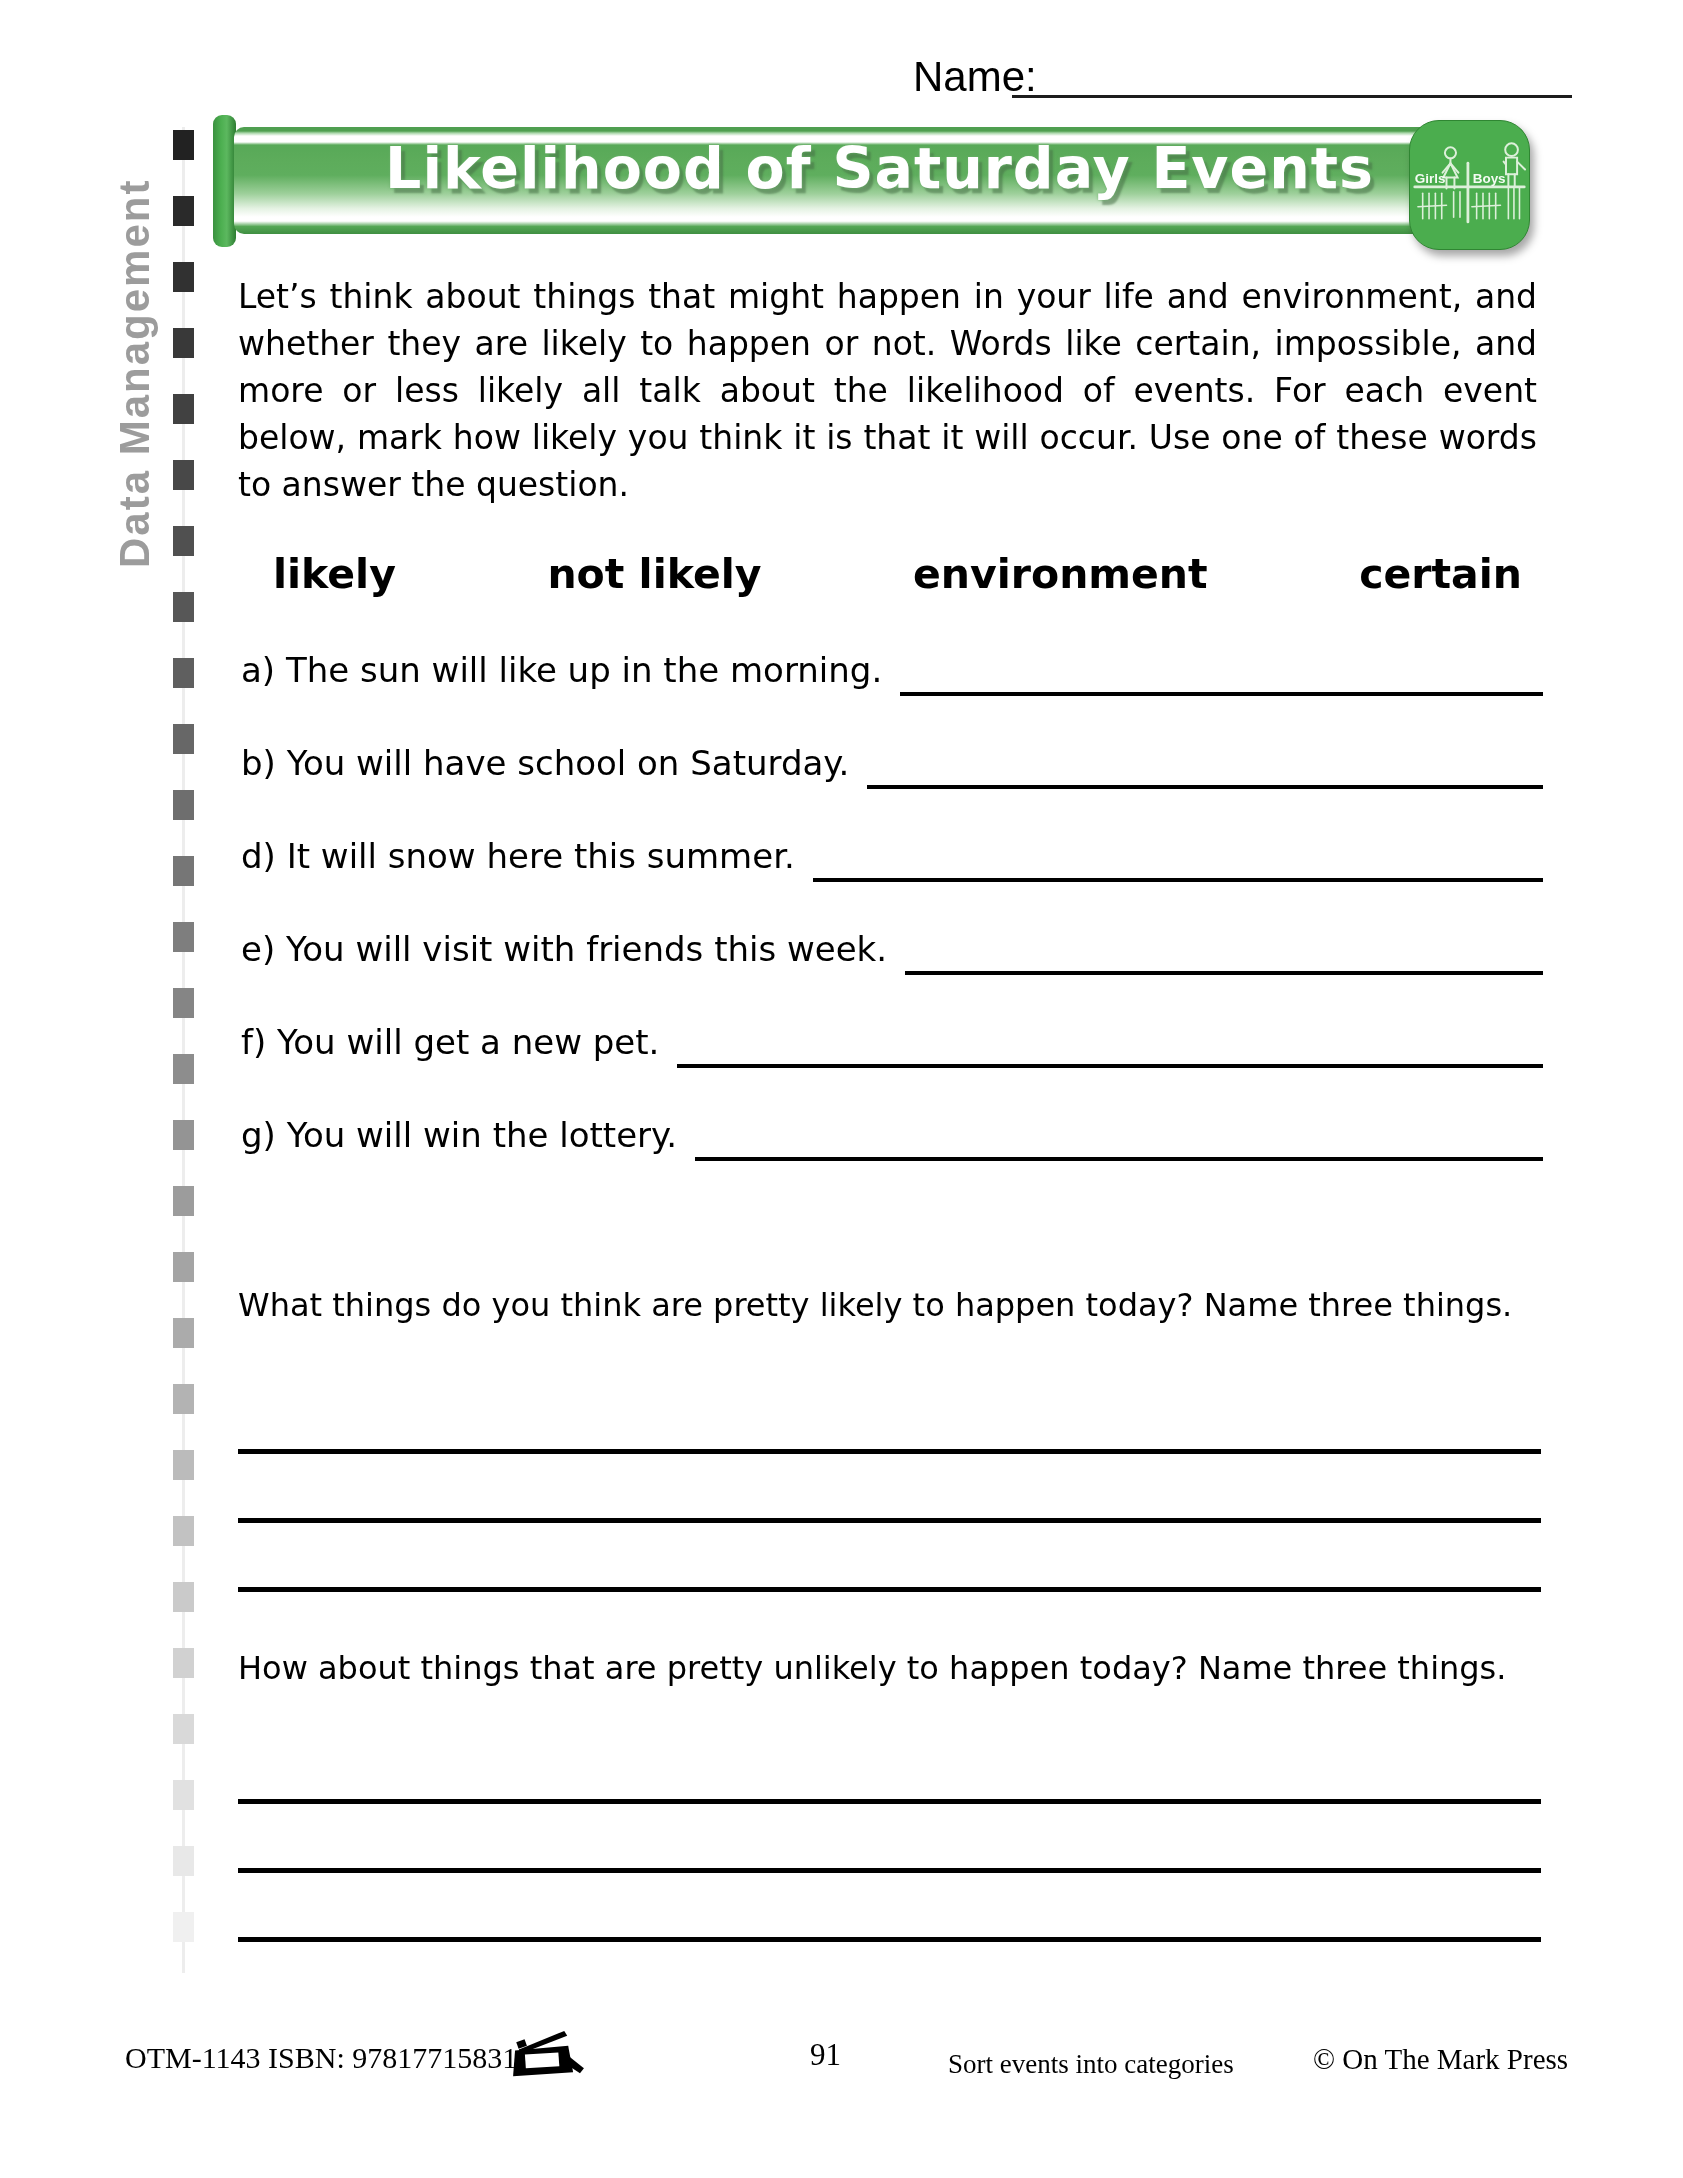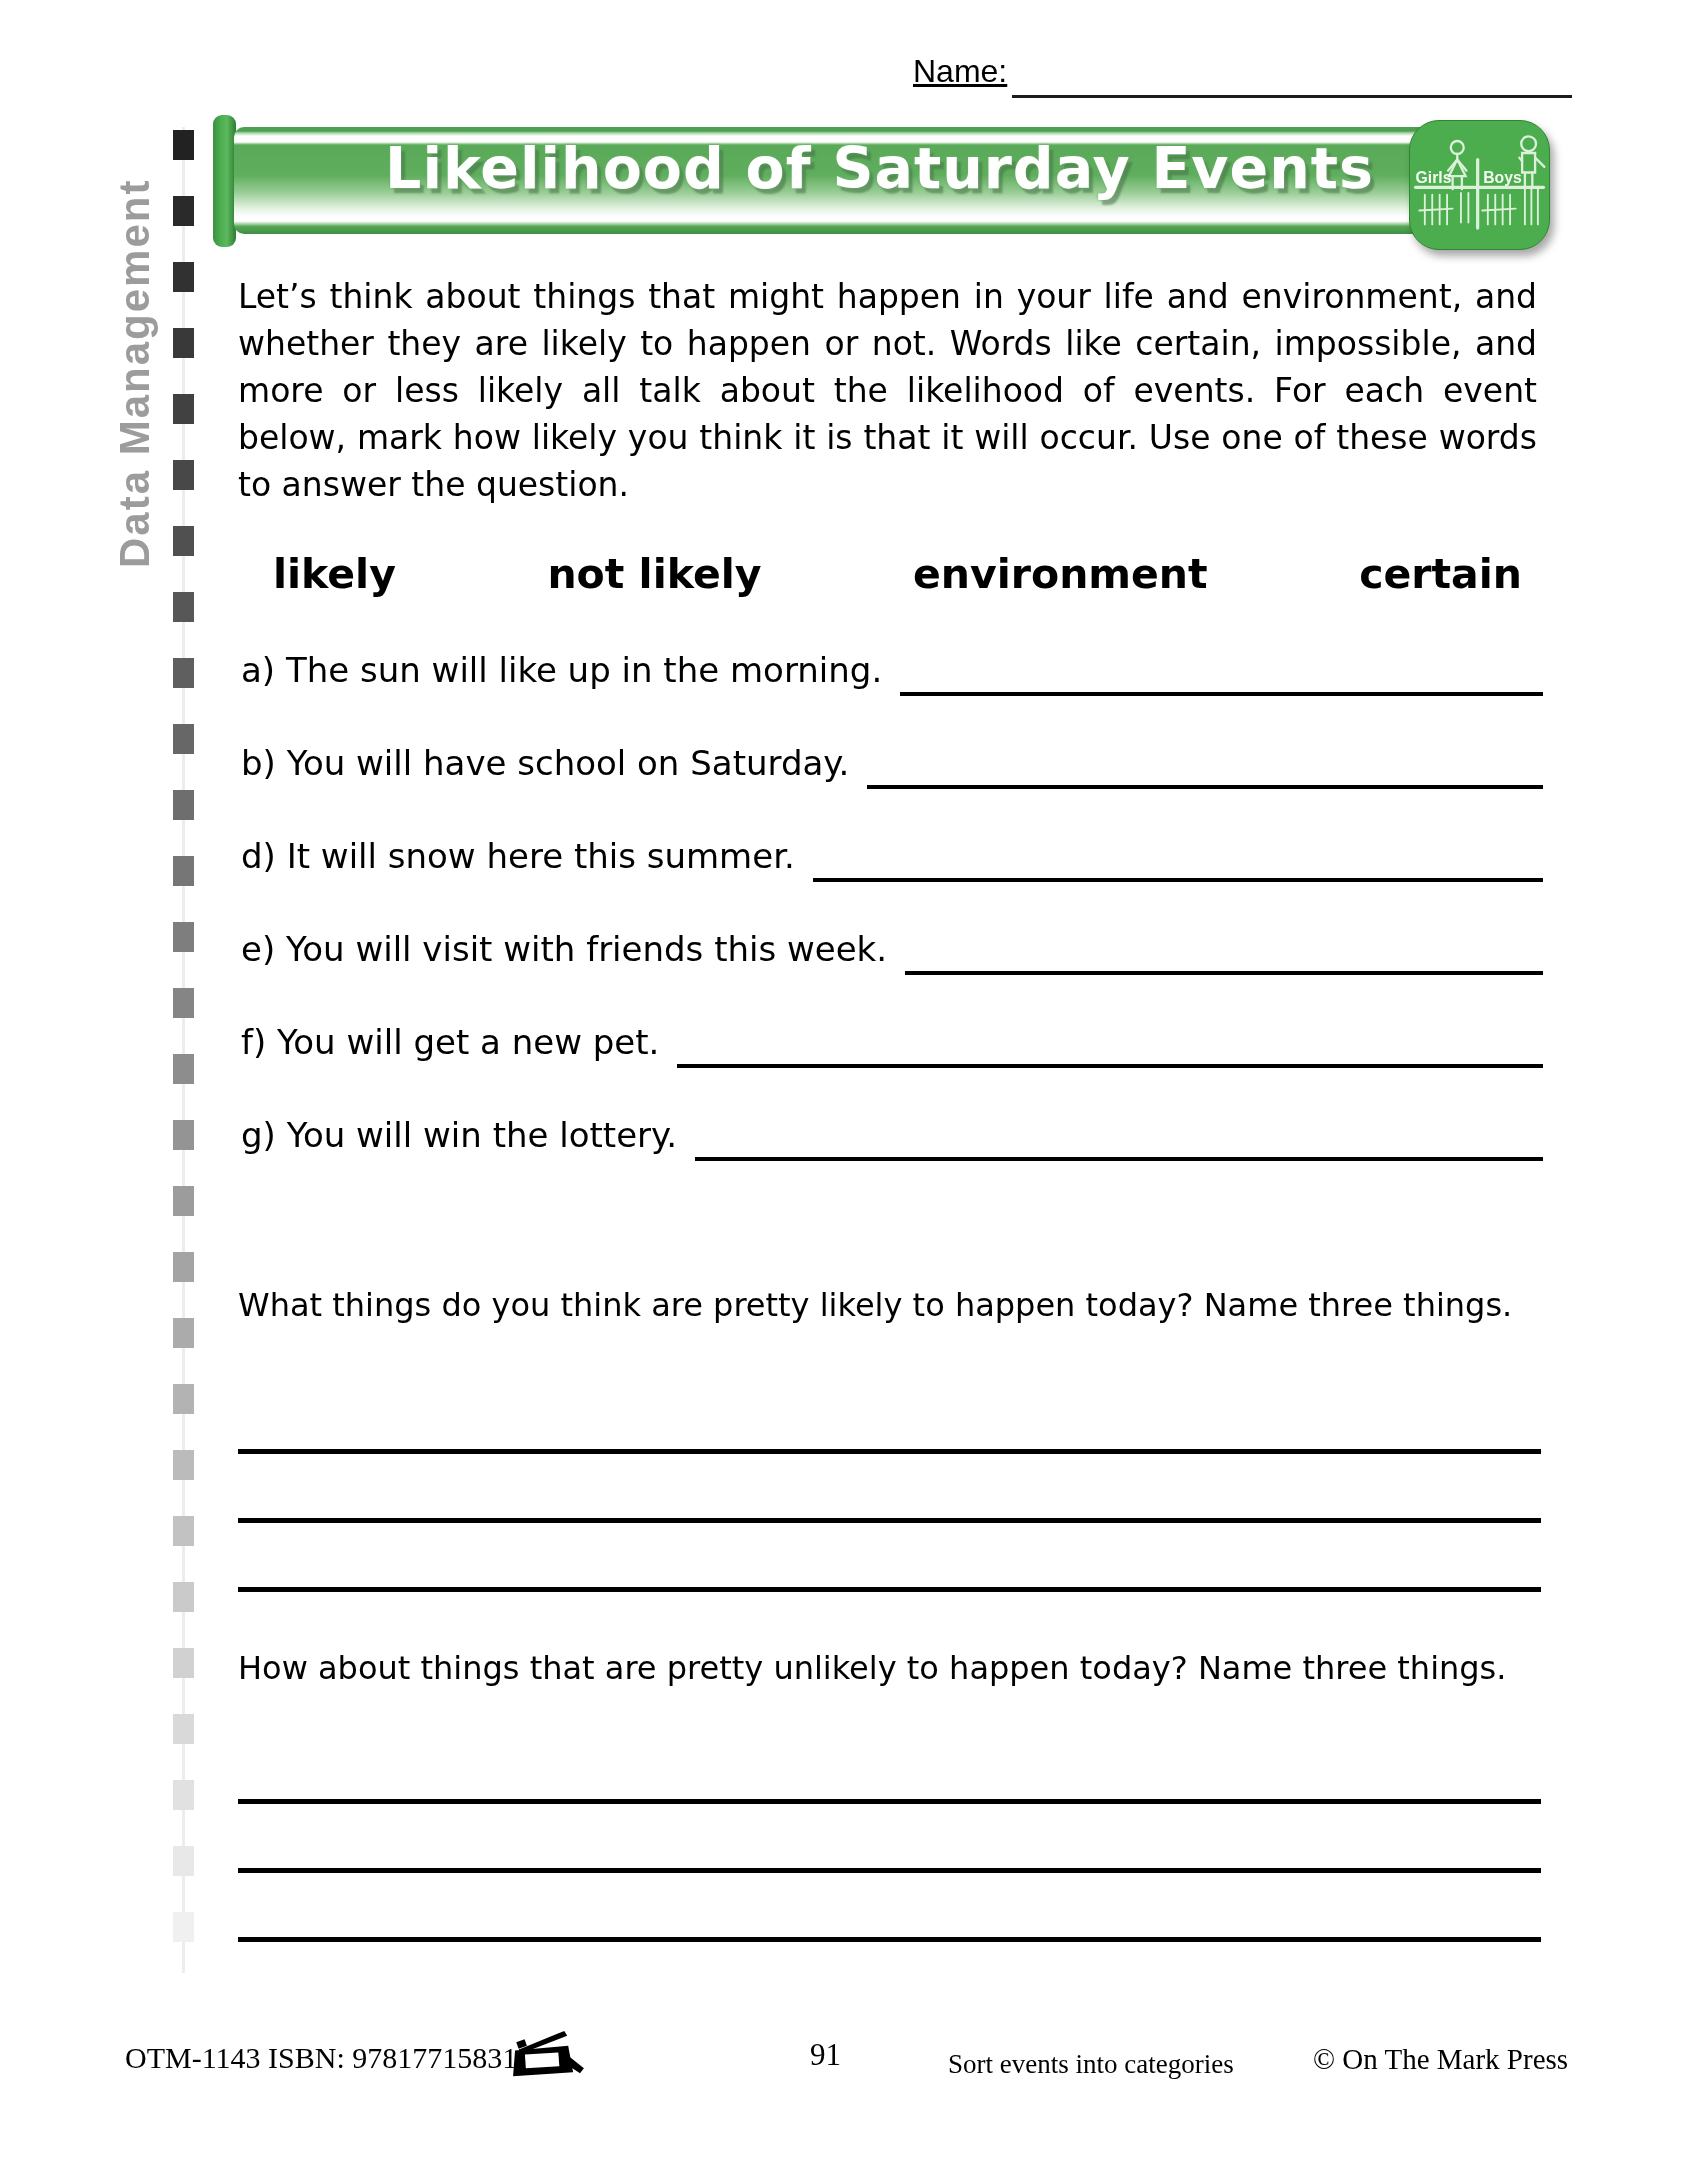--- a/index.html
+++ b/index.html
@@ -14,21 +14,21 @@
     position:absolute; left:111px; top:127px; height:441px;
     writing-mode:vertical-rl; transform:rotate(180deg);
     font-size:42px; font-weight:bold; color:#9c9c9c; letter-spacing:2px;
     font-family:"Liberation Sans", sans-serif;
   }
   #tick-line { position:absolute; left:182px; top:127px; width:3px; height:1846px; background:#ededed; }
   #ticks { position:absolute; left:173px; top:130px; }
   .tick { width:21px; height:30px; margin-bottom:36px; }
 
   
-  #name-label { position:absolute; left:913px; top:53px; font-size:32px; font-family:"Liberation Sans", sans-serif;text-decoration:underline; }
+  #name-label { position:absolute; left:913px; top:53px; font-size:42px; font-family:"Liberation Sans", sans-serif; }
   #name-line  { position:absolute; left:1012px; top:55px; width:560px; height:43px; border-bottom:3px solid #1c1c1c; }
 
   
   #banner-bar {
     position:absolute; left:213px; top:115px; width:23px; height:132px; border-radius:9px;
     background:linear-gradient(90deg,#3b9140,#4caf50 35%,#5cb85f 60%,#2e7d32);
   }
   #banner {
     position:absolute; left:234px; top:127px; width:1291px; height:107px; border-radius:10px;
     background:linear-gradient(180deg,
@@ -38,21 +38,21 @@
       #5fae5e 45%, #9ccf99 62%,
       #e4f2e2 76%, #ffffff 84%, #ffffff 88%,
       #55a755 93%, #3f8f42 100%);
   }
   #banner-title {
     position:absolute; width:100%; text-align:center; top:8px;
     font-size:57px; font-weight:bold; color:#ffffff; letter-spacing:1px;
     text-shadow: 0 0 3px #6bb06b, 4px 5px 2px rgba(70,110,70,0.55);
   }
   #tally-box {
-    position:absolute; left:1409px; top:120px; width:141px; height:130px;
+    position:absolute; left:1409px; top:120px; width:121px; height:130px;
     border-radius:30px; background:#4bad4e; border:1px solid #2f8632;
     box-shadow:4px 6px 9px rgba(0,0,0,0.35);
   }
   #tally-box svg { display:block; width:100%; height:100%; }
 
   
   #intro {
     position:absolute; left:238px; top:273px; width:1299px;
     font-size:33px; line-height:47px; text-align:justify;
   }

